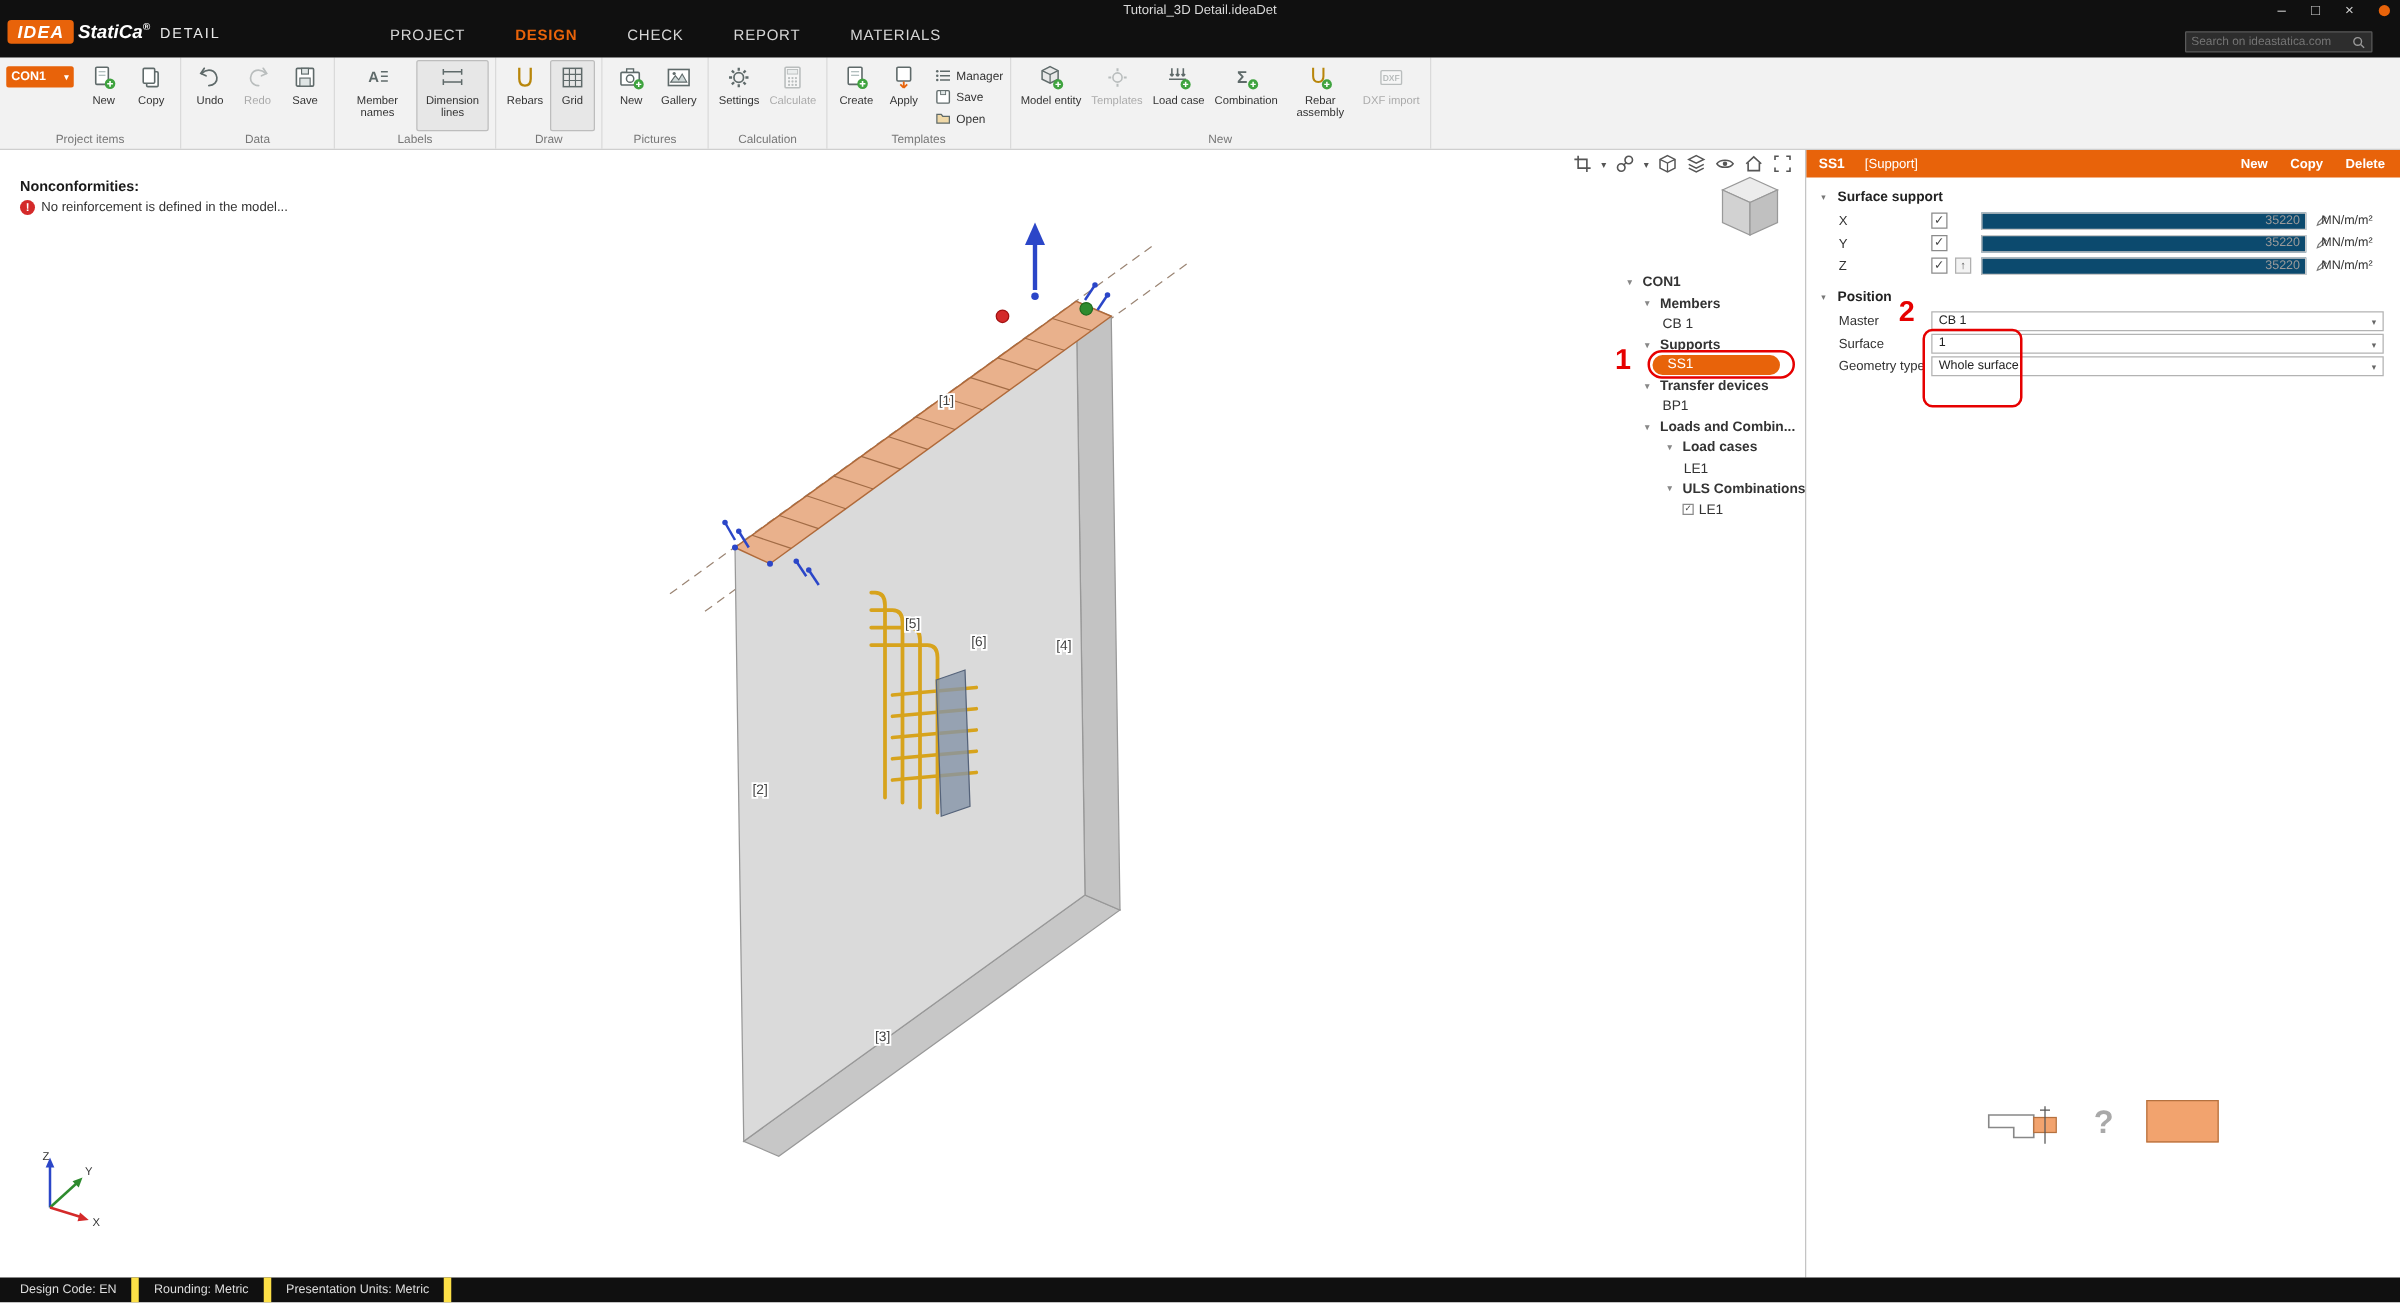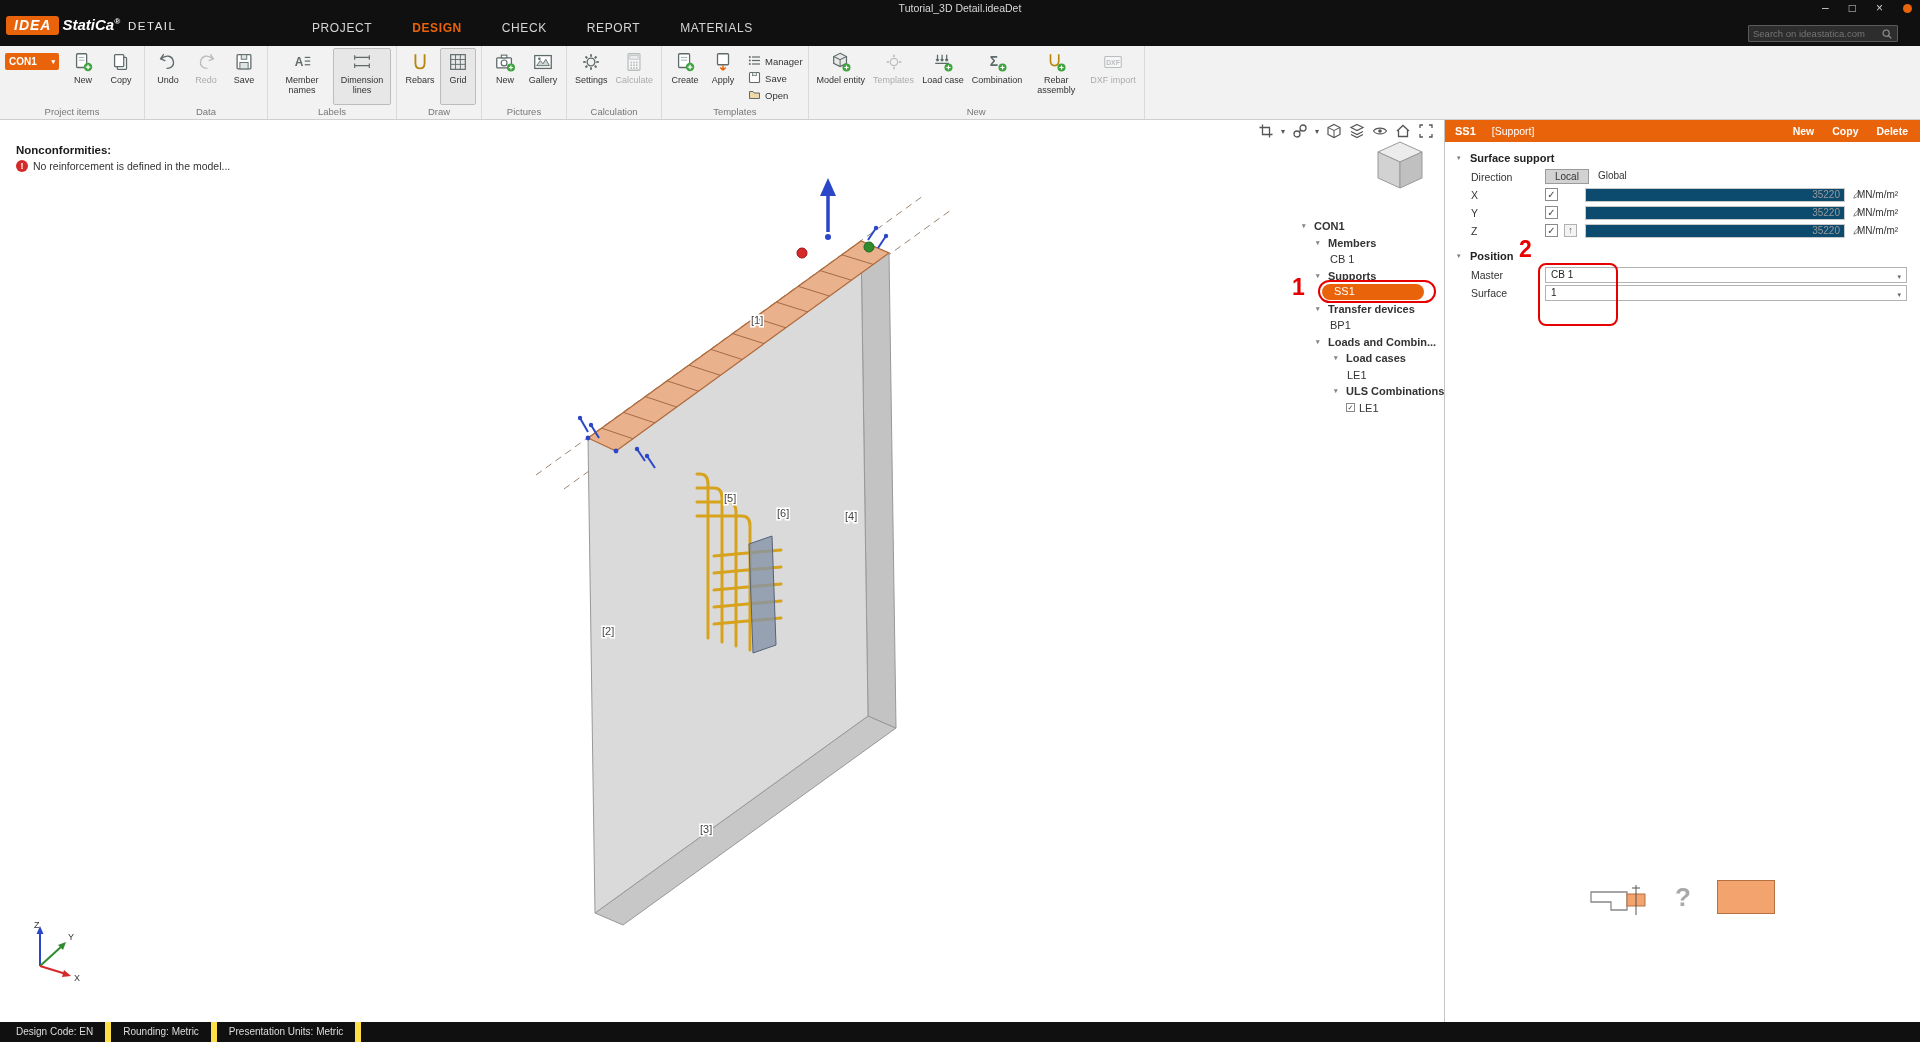--- a/index.html
+++ b/index.html
@@ -640,27 +640,20 @@
       <span>Copy</span>
       <span>Delete</span>
     </div>
   </div>
 
   <div class="section-head">
     <span class="sec-chev">▾</span>
     <span class="sec-title">Surface support</span>
   </div>
 
-  <div class="prow">
-    <span class="plabel">Direction</span>
-    <div class="toggle">
-      <span class="tbtn sel">Local</span>
-      <span class="tbtn">Global</span>
-    </div>
-  </div>
 
   <div class="prow">
     <span class="plabel">X</span>
     <span class="cbox">✓</span>
     <span class="numfield">35220</span>
     <svg class="pencil" width="11" height="11" viewBox="0 0 12 12">
       <path d="M2,10 L3,7.2 L8,2.2 L9.8,4 L4.8,9 Z" fill="none" stroke="#777" stroke-width="1"></path>
     </svg>
     <span class="unit">MN/m/m²</span>
   </div>
@@ -700,20 +693,27 @@
   </div>
 
   <div class="prow">
     <span class="plabel">Surface</span>
     <div class="selfield">
       <span>1</span>
       <span class="chev">▾</span>
     </div>
   </div>
 
+  <div class="prow">
+    <span class="plabel">Geometry type</span>
+    <div class="selfield">
+      <span>Whole surface</span>
+      <span class="chev">▾</span>
+    </div>
+  </div>
 
   <div class="hints">
     <svg width="76" height="40" viewBox="0 0 76 40" style="position:absolute;left:144px;top:0">
       <path d="M2,12 H38 V30 H22 V22 H2 Z" fill="none" stroke="#888" stroke-width="1.3"></path>
       <rect x="38" y="14" width="18" height="12" fill="#f2a36e" stroke="#b5713f"></rect>
       <line x1="47" y1="5" x2="47" y2="35" stroke="#555" stroke-width="1"></line>
       <line x1="43" y1="8" x2="51" y2="8" stroke="#555" stroke-width="1"></line>
     </svg>
     <span class="hint-q">?</span>
     <div class="hint-rect"></div>

